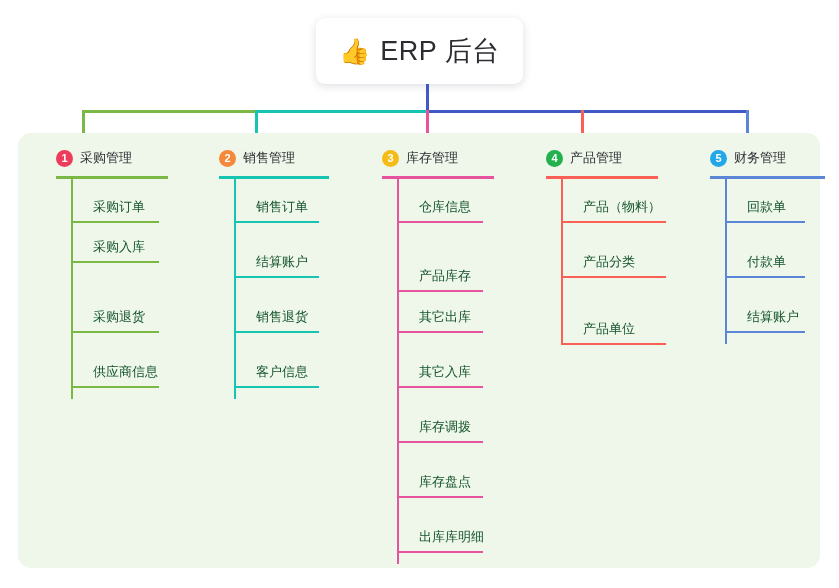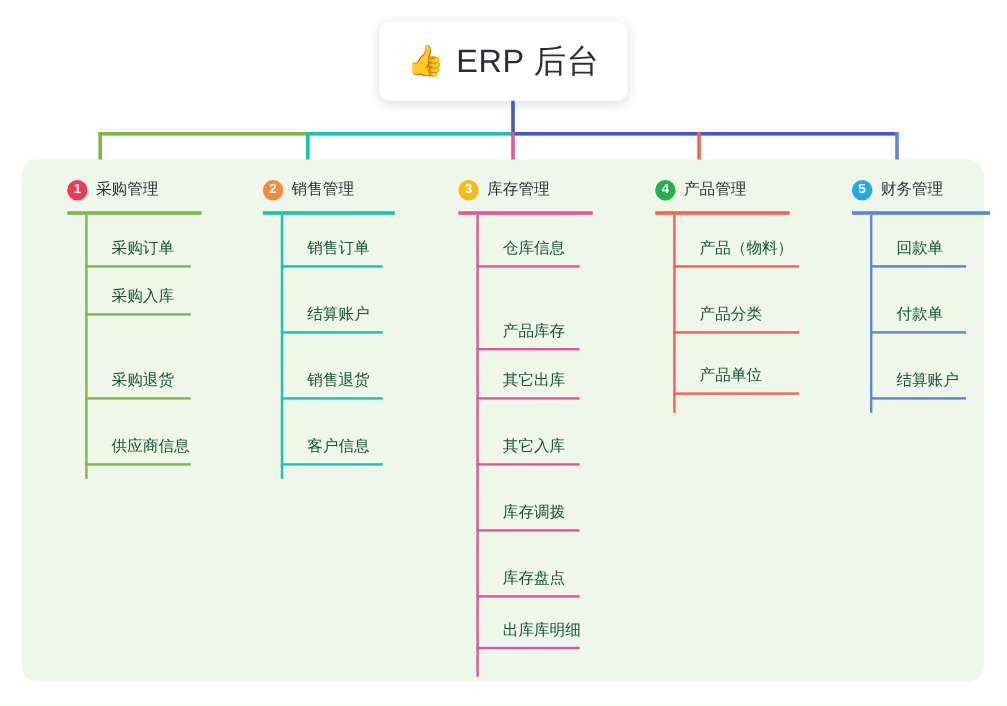--- a/index.html
+++ b/index.html
@@ -173,41 +173,41 @@
           <div class="leaf-rule" style="width: 86px; background: rgb(232, 83, 158);"></div>
         </div>
         <div class="leaf" style="top: 262px; width: 86px; height: 35px;">
           <span class="leaf-label">库存调拨</span>
           <div class="leaf-rule" style="width: 86px; background: rgb(232, 83, 158);"></div>
         </div>
         <div class="leaf" style="top: 317px; width: 86px; height: 35px; padding-left: 36px;">
           <span class="leaf-label">库存盘点</span>
           <div class="leaf-rule" style="width: 86px; background: rgb(232, 83, 158);"></div>
         </div>
-        <div class="leaf" style="top: 360px; width: 86px; height: 35px;">
+        <div class="leaf" style="top: 372px; width: 86px; height: 35px;">
           <span class="leaf-label">出库库明细</span>
           <div class="leaf-rule" style="width: 86px; background: rgb(232, 83, 158);"></div>
         </div>
       </div>
       <div class="col" style="left: 526px;">
         <div class="col-head">
           <span class="badge" style="background: rgb(34, 177, 76);">4</span>
           <span class="col-title">产品管理</span>
         </div>
         <div class="head-rule" style="width: 112px; background: rgb(250, 96, 85);"></div>
         <div class="trunk" style="height: 165px; background: rgb(250, 96, 85);"></div>
         <div class="leaf" style="top: 42px; width: 105px; height: 35px;">
           <span class="leaf-label">产品（物料）</span>
           <div class="leaf-rule" style="width: 105px; background: rgb(250, 96, 85);"></div>
         </div>
         <div class="leaf" style="top: 97px; width: 105px; height: 35px;">
           <span class="leaf-label">产品分类</span>
           <div class="leaf-rule" style="width: 105px; background: rgb(250, 96, 85);"></div>
         </div>
-        <div class="leaf" style="top: 148px; width: 105px; height: 35px;">
+        <div class="leaf" style="top: 164px; width: 105px; height: 35px;">
           <span class="leaf-label">产品单位</span>
           <div class="leaf-rule" style="width: 105px; background: rgb(250, 96, 85);"></div>
         </div>
       </div>
       <div class="col" style="left: 690px;">
         <div class="col-head">
           <span class="badge" style="background: rgb(34, 167, 232);">5</span>
           <span class="col-title">财务管理</span>
         </div>
         <div class="head-rule" style="width: 115px; background: rgb(91, 133, 214);"></div>

